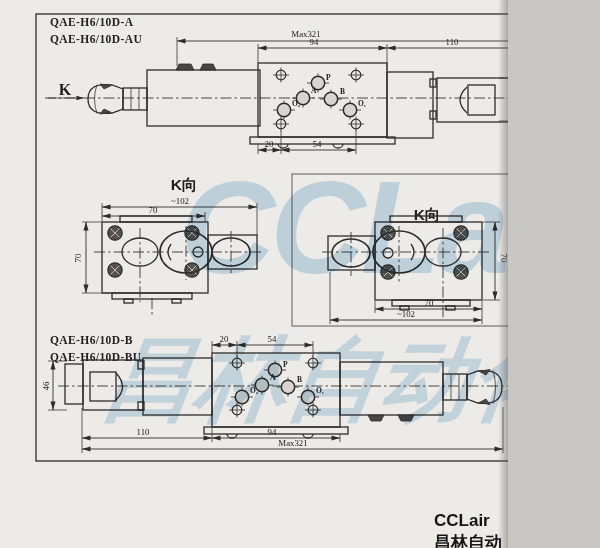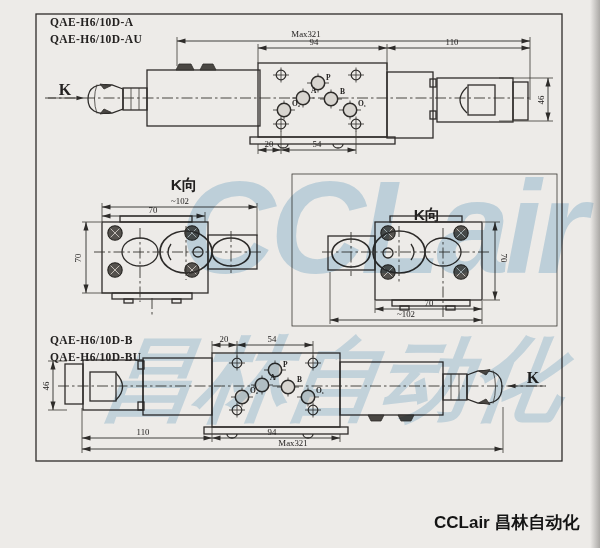--- a/index.html
+++ b/index.html
@@ -1,16 +1,16 @@
 <!DOCTYPE html>
 <html><head>
 <meta charset="utf-8">
 <style>
   html,body{margin:0;padding:0;background:#c9c7c4;}
-  .page{position:relative;width:600px;height:548px;background:#edebe8;overflow:hidden;
+  .page{position:relative;width:508px;height:548px;background:#edebe8;overflow:hidden;
         font-family:"Liberation Sans",sans-serif;}
   svg{position:absolute;left:0;top:0;}
   
   .ln{stroke:#2e2c2a;stroke-width:1.3;fill:none;}
   .heavy{stroke:#2e2c2a;stroke-width:1.7;fill:none;}
   .thin{stroke:#3a3733;stroke-width:0.8;fill:none;}
   .dim-l{stroke:#2e2c2a;stroke-width:0.9;fill:none;}
   .cl{stroke:#37332f;stroke-width:0.9;fill:none;stroke-dasharray:11 3 2.5 3;}
   .dark{fill:#4a4743;stroke:#2e2c2a;stroke-width:0.8;}
   

